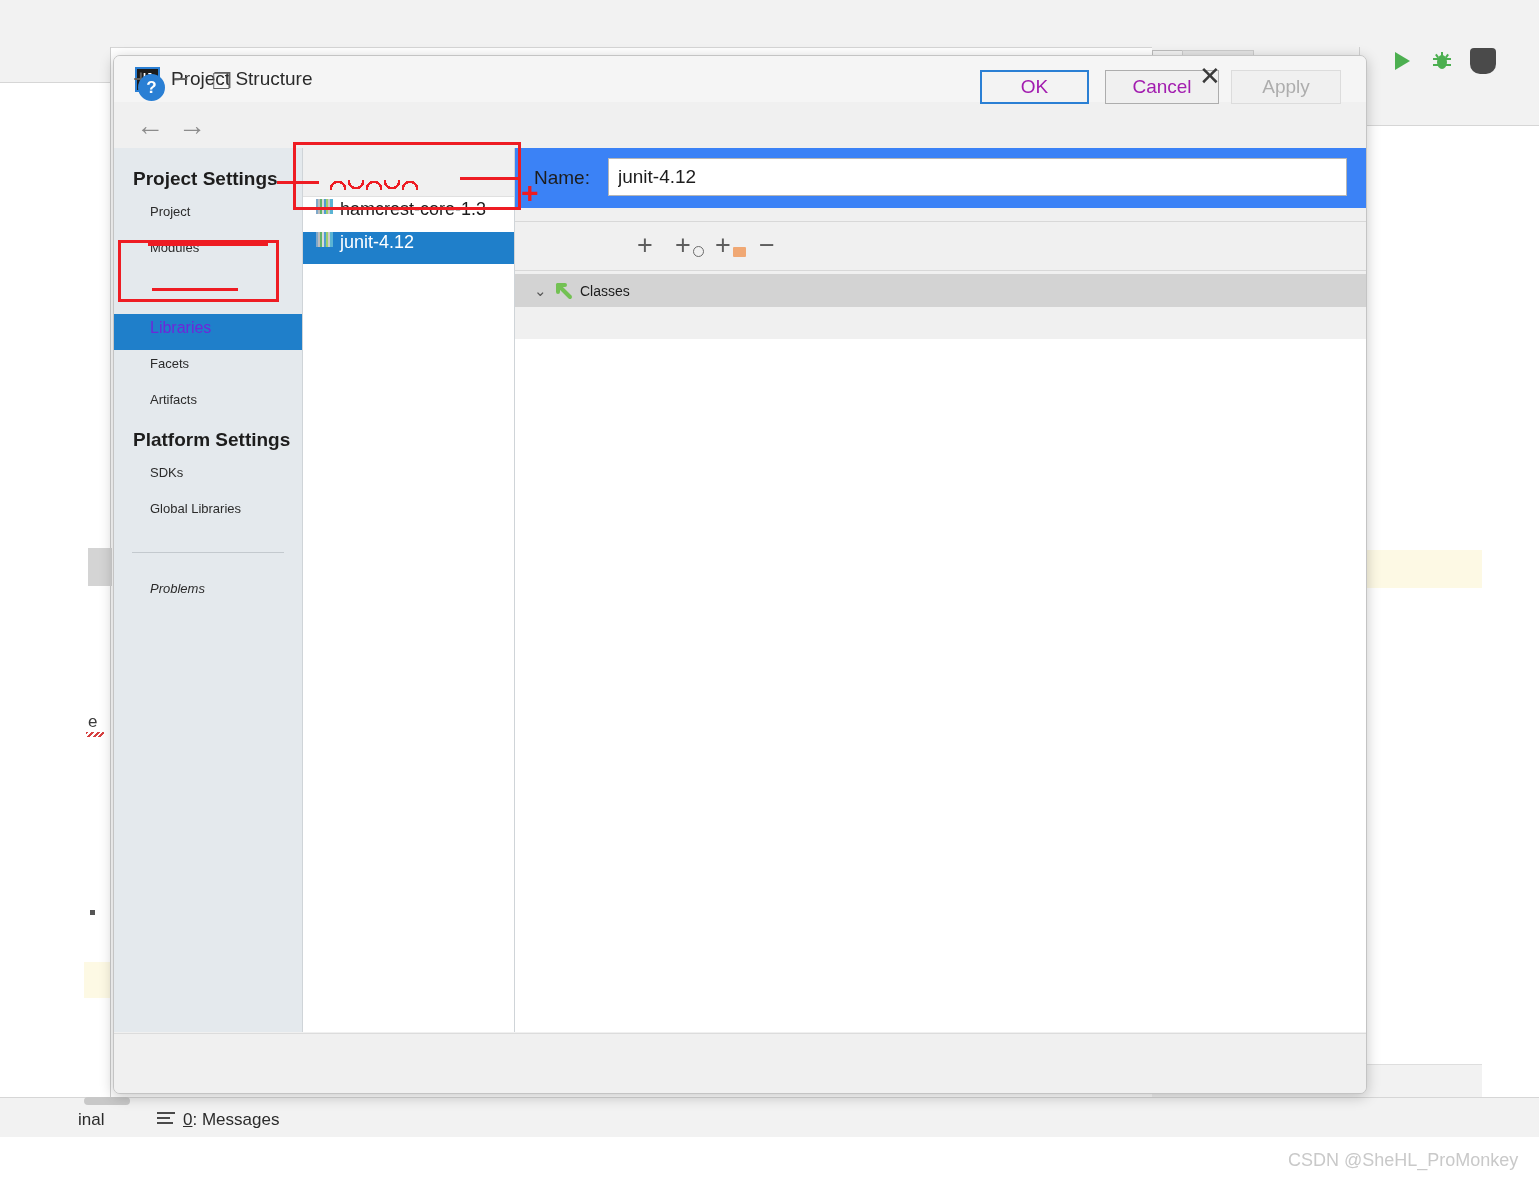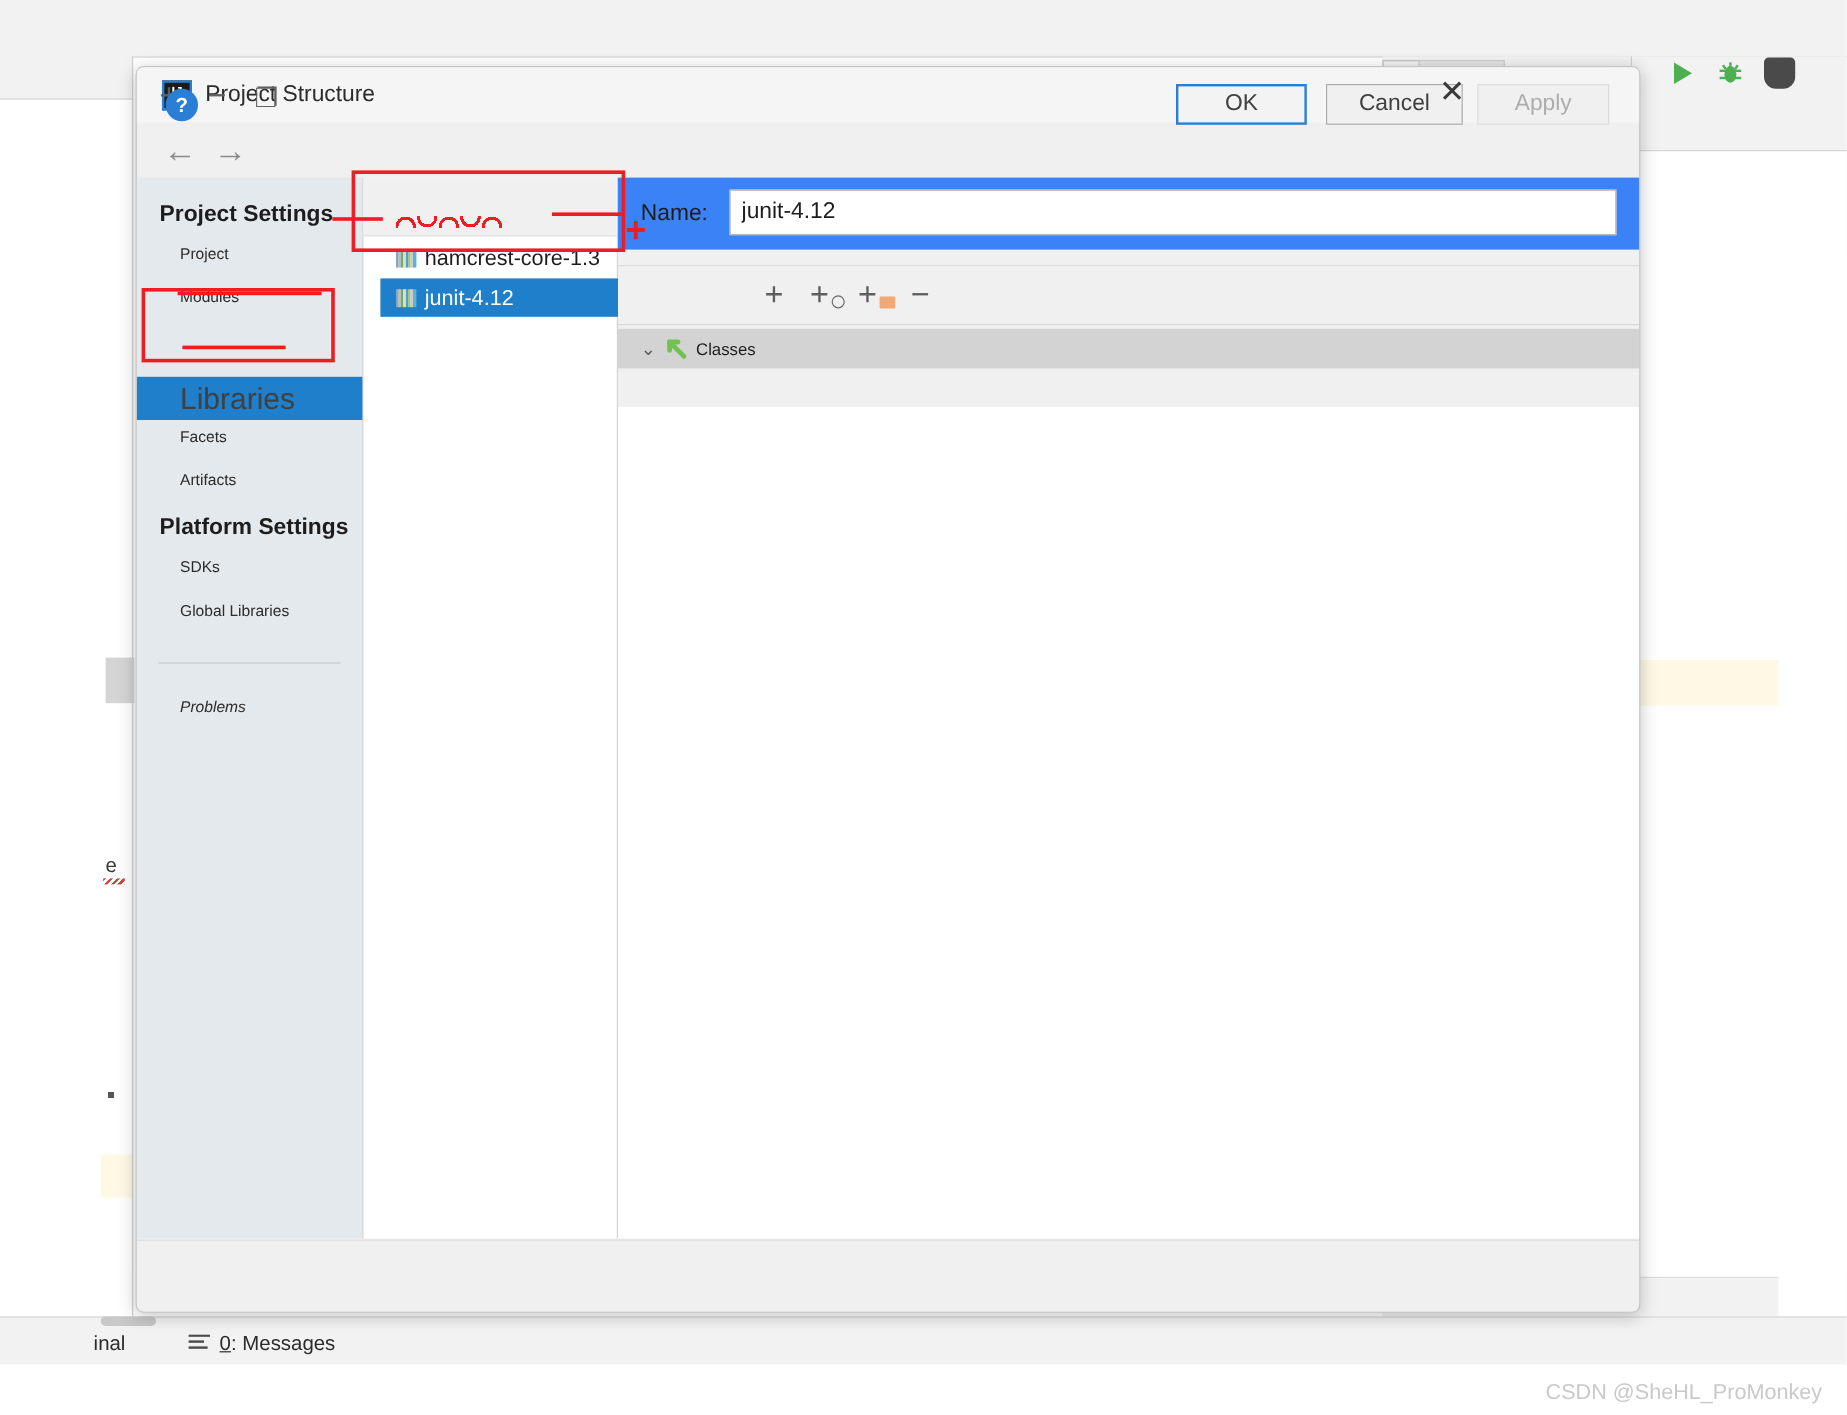--- a/index.html
+++ b/index.html
@@ -67,31 +67,31 @@
   .nav-arrows{position:absolute;left:15px;top:48px;width:170px;height:44px;}
   .nav-arrow{position:absolute;top:6px;font-size:28px;color:#8c8c8c;}
   #nav-back{left:7px;}
   #nav-fwd{left:49px;}
 
   
   .sidebar{position:absolute;left:0px;top:92px;width:188px;height:884px;background:#e4e9ed;border-right:1px solid #cfd4d8;}
   .side-group{position:absolute;left:19px;font-size:19px;font-weight:bold;color:#1d1d1d;white-space:nowrap;}
   .side-item{position:absolute;left:36px;font-size:13px;color:#2b2b2b;white-space:nowrap;}
   .side-sel{position:absolute;left:0px;width:188px;height:36px;background:#1f7fca;}
-  .side-sel-label{position:absolute;left:36px;font-size:25px;color:#404040;white-space:nowrap;}
+  .side-sel-label{position:absolute;left:36px;font-size:16px;color:#6d28d9;white-space:nowrap;}
   .side-divider{position:absolute;left:18px;width:152px;height:1px;background:#c3c9ce;}
 
   
   .midpanel{position:absolute;left:189px;top:92px;width:211px;height:884px;background:#ffffff;border-right:1px solid #cfd4d8;}
   .mid-toolbar{position:absolute;left:189px;top:92px;width:211px;height:48px;background:#f0f0f0;border-bottom:1px solid #e0e0e0;}
   .mid-tb-ico{position:absolute;top:10px;color:#606060;font-size:27px;line-height:27px;cursor:pointer;}
   #mid-plus{left:19px;}
   #mid-minus{left:59px;}
   #mid-copy{left:98px;top:12px;font-size:22px;}
-  .lib-row{position:absolute;left:203px;width:211px;height:32px;display:flex;align-items:center;cursor:pointer;}
+  .lib-row{position:absolute;left:189px;width:211px;height:32px;display:flex;align-items:flex-start;cursor:pointer;}
   .lib-row.selected{background:#1f7fca;}
   .lib-label{font-size:18px;color:#1d1d1d;white-space:nowrap;}
   .lib-row.selected .lib-label{color:#ffffff;}
   .jar-ico{width:17px;height:15px;margin:0 7px 0 13px;flex:none;
     background:linear-gradient(90deg,#7fa8c9 0 2px,#bdbdbd 2px 4px,#64b36a 4px 6px,#d9d9d9 6px 8px,#4f9ed0 8px 10px,#9ccf6e 10px 12px,#cccccc 12px 14px,#5ab4d4 14px 17px);}
 
   
   .rightpanel{position:absolute;left:401px;top:92px;width:851px;height:884px;background:#f0f0f0;}
   .name-row{position:absolute;left:401px;top:92px;width:851px;height:60px;background:#3b82f6;}
   .name-label{position:absolute;left:19px;top:19px;font-size:19px;color:#1d1d1d;}
@@ -117,21 +117,21 @@
     background:linear-gradient(90deg,#b9d4e6 0 2px,#ffffff 2px 3px,#8fc0dc 3px 5px,#ffffff 5px 6px,#a7cbe2 6px 8px,#ffffff 8px 9px,#8fc0dc 9px 11px,#cfe3ef 11px 13px);
     border:1px solid #9bb9cc;box-sizing:border-box;}
   .tree-label{font-size:19px;color:#1d1d1d;}
   .rp-body{position:absolute;left:401px;top:283px;width:851px;height:693px;background:#ffffff;}
 
   
   .dlg-bottom{position:absolute;left:0;top:977px;width:1252px;height:60px;background:#f0f0f0;border-top:1px solid #dcdcdc;}
   .help-btn{position:absolute;left:24px;top:18px;width:27px;height:27px;border-radius:50%;background:#2a7fd4;color:#fff;
     font-size:17px;font-weight:bold;text-align:center;line-height:27px;cursor:pointer;}
   .dlg-btn{position:absolute;top:14px;height:34px;font-size:19px;font-family:"Liberation Sans",sans-serif;
-    background:#f0f0f0;border:1px solid #adadad;color:#404040;cursor:pointer;box-sizing:border-box;}
+    background:#f0f0f0;border:1px solid #adadad;color:#a21caf;cursor:pointer;box-sizing:border-box;}
   #btn-ok{left:866px;width:109px;border:2px solid #2a7fd4;background:#f3f3f3;}
   #btn-cancel{left:991px;width:114px;}
   #btn-apply{left:1117px;width:110px;color:#adadad;border:1px solid #dcdcdc;background:#f0f0f0;cursor:default;}
 
   
   .ann{position:absolute;pointer-events:none;}
   .ann-rect{border:3px solid #ee1c23;}
   #ann-rect-lib{left:118px;top:240px;width:155px;height:56px;}
   #ann-rect-list{left:293px;top:142px;width:222px;height:62px;}
   .ann-line{background:#ee1c23;height:3px;}

